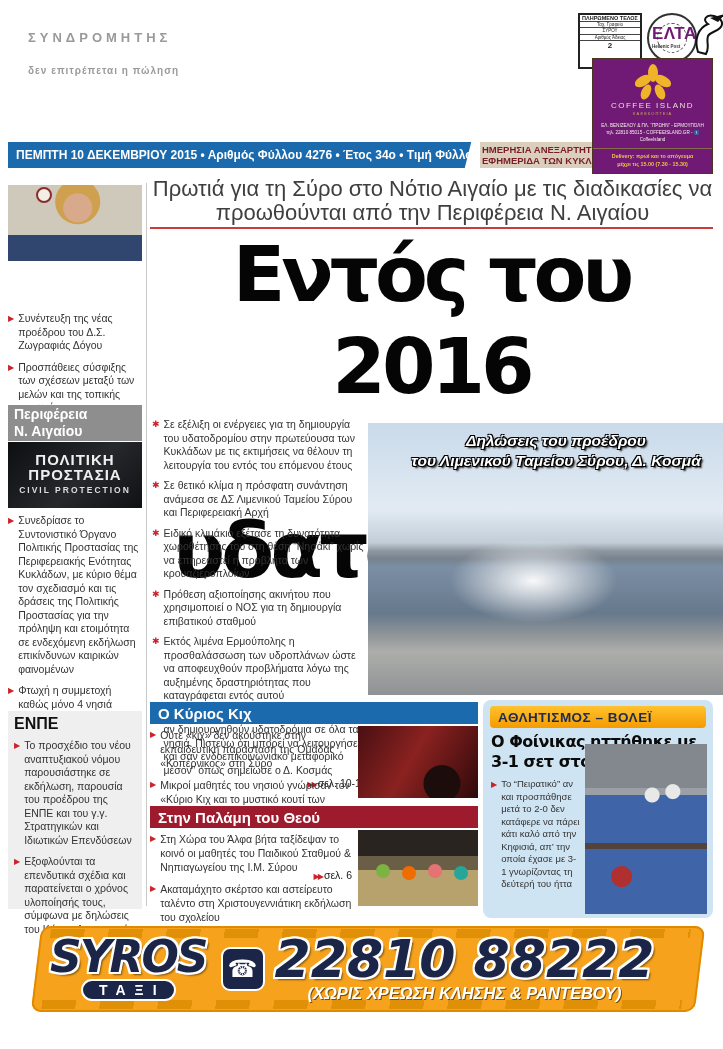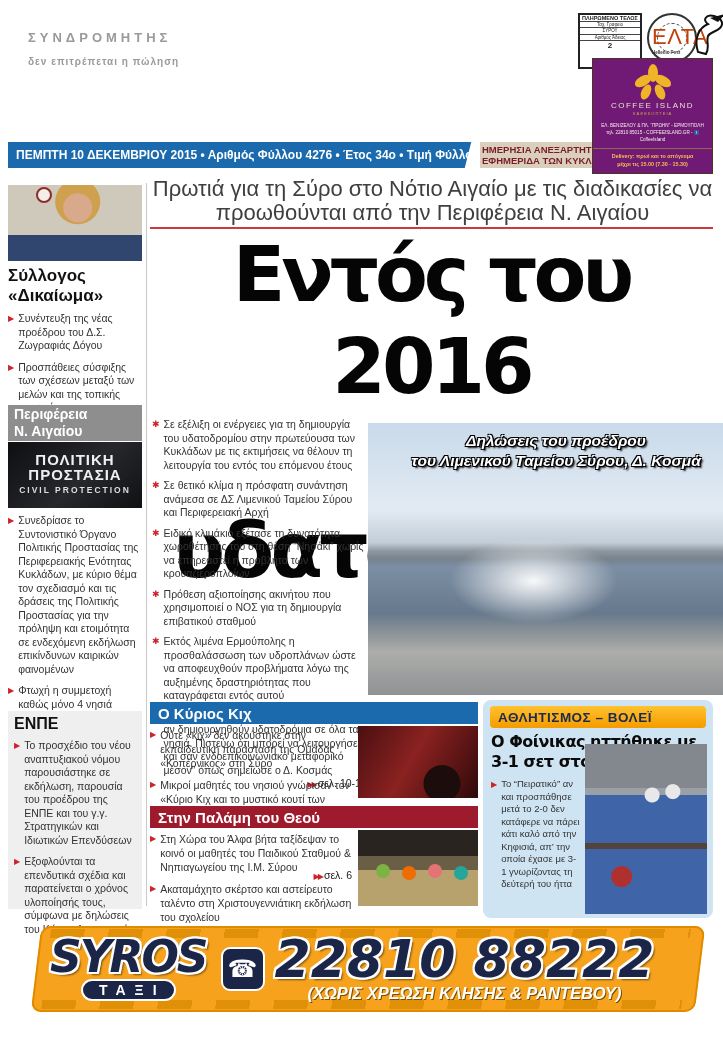--- a/index.html
+++ b/index.html
@@ -3,36 +3,36 @@
 <meta charset="utf-8">
 <style>
   html,body{margin:0;padding:0;background:#fff;}
   .page{position:relative;width:723px;height:1049px;background:#fff;overflow:hidden;
         font-family:"Liberation Sans",sans-serif;color:#222;}
   .abs{position:absolute;}
 
   
   .subscriber{left:28px;top:30px;color:#9a9a9a;}
   .subscriber .l1{font-size:13px;font-weight:bold;letter-spacing:4px;}
-  .subscriber .l2{font-size:10px;font-weight:bold;letter-spacing:1px;margin-top:11px;}
+  .subscriber .l2{font-size:10px;font-weight:bold;letter-spacing:1px;margin-top:20px;}
 
   .stampbox{left:578px;top:13px;width:60px;height:52px;border:2px solid #222;background:#fff;
             display:flex;flex-direction:column;text-align:center;font-weight:bold;}
   .stampbox div{border-bottom:1px solid #444;line-height:1.15;}
   .stampbox div:last-child{border-bottom:none;}
   .st-b{font-size:5.5px;}
   .st-s{font-size:4.5px;font-weight:normal;}
   .st-n{font-size:8px;}
 
   .seal{left:647px;top:13px;width:46px;height:46px;border-radius:50%;border:2px solid #333;
         display:flex;align-items:center;justify-content:center;}
   .seal .inner{width:28px;height:28px;border-radius:50%;border:1px dashed #555;}
 
   .elta{left:652px;top:24px;width:64px;text-align:left;}
-  .elta .t{font-size:22px;font-weight:400;color:#c2410c;letter-spacing:0.5px;}
+  .elta .t{font-size:17px;font-weight:700;color:#701a75;letter-spacing:0.5px;}
   .elta .s{font-size:4.5px;color:#333;font-weight:bold;}
   .elta svg{position:absolute;left:40px;top:-12px;}
 
   
   .masthead{left:50px;top:52px;width:560px;height:88px;overflow:visible;}
   .masthead span{display:inline-block;font-family:"DejaVu Sans",sans-serif;
     font-size:97px;line-height:86px;font-weight:900;font-style:italic;color:#0a0a0a;
     transform:scale(0.74,1.02);transform-origin:left center;white-space:nowrap;letter-spacing:-3px;}
 
   
@@ -266,24 +266,20 @@
       <div>Δηλώσεις του προέδρου</div>
       <div>του Λιμενικού Ταμείου Σύρου, Δ. Κοσμά</div>
     </div>
   </div>
 
   <div class="abs vline"></div>
 
   <div class="abs sb portrait">
     <div class="badge"></div>
   </div>
-  <div class="abs sb sbtitle">
-    <div>Σύλλογος</div>
-    <div>«Δικαίωμα»</div>
-  </div>
   <div class="abs sb sbul" style="top:312px;">
     <div class="li">
         <span class="tri">▶</span>
         <span>Συνέντευξη της νέας προέδρου του Δ.Σ. Ζωγραφιάς Δόγου</span>
       </div>
     <div class="li">
         <span class="tri">▶</span>
         <span>Προσπάθειες σύσφιξης των σχέσεων μεταξύ των μελών και της τοπικής κοινωνίας</span>
       </div>
     <div class="pright"><span class="arr">▶▶</span><span>σελ. 20</span></div>

